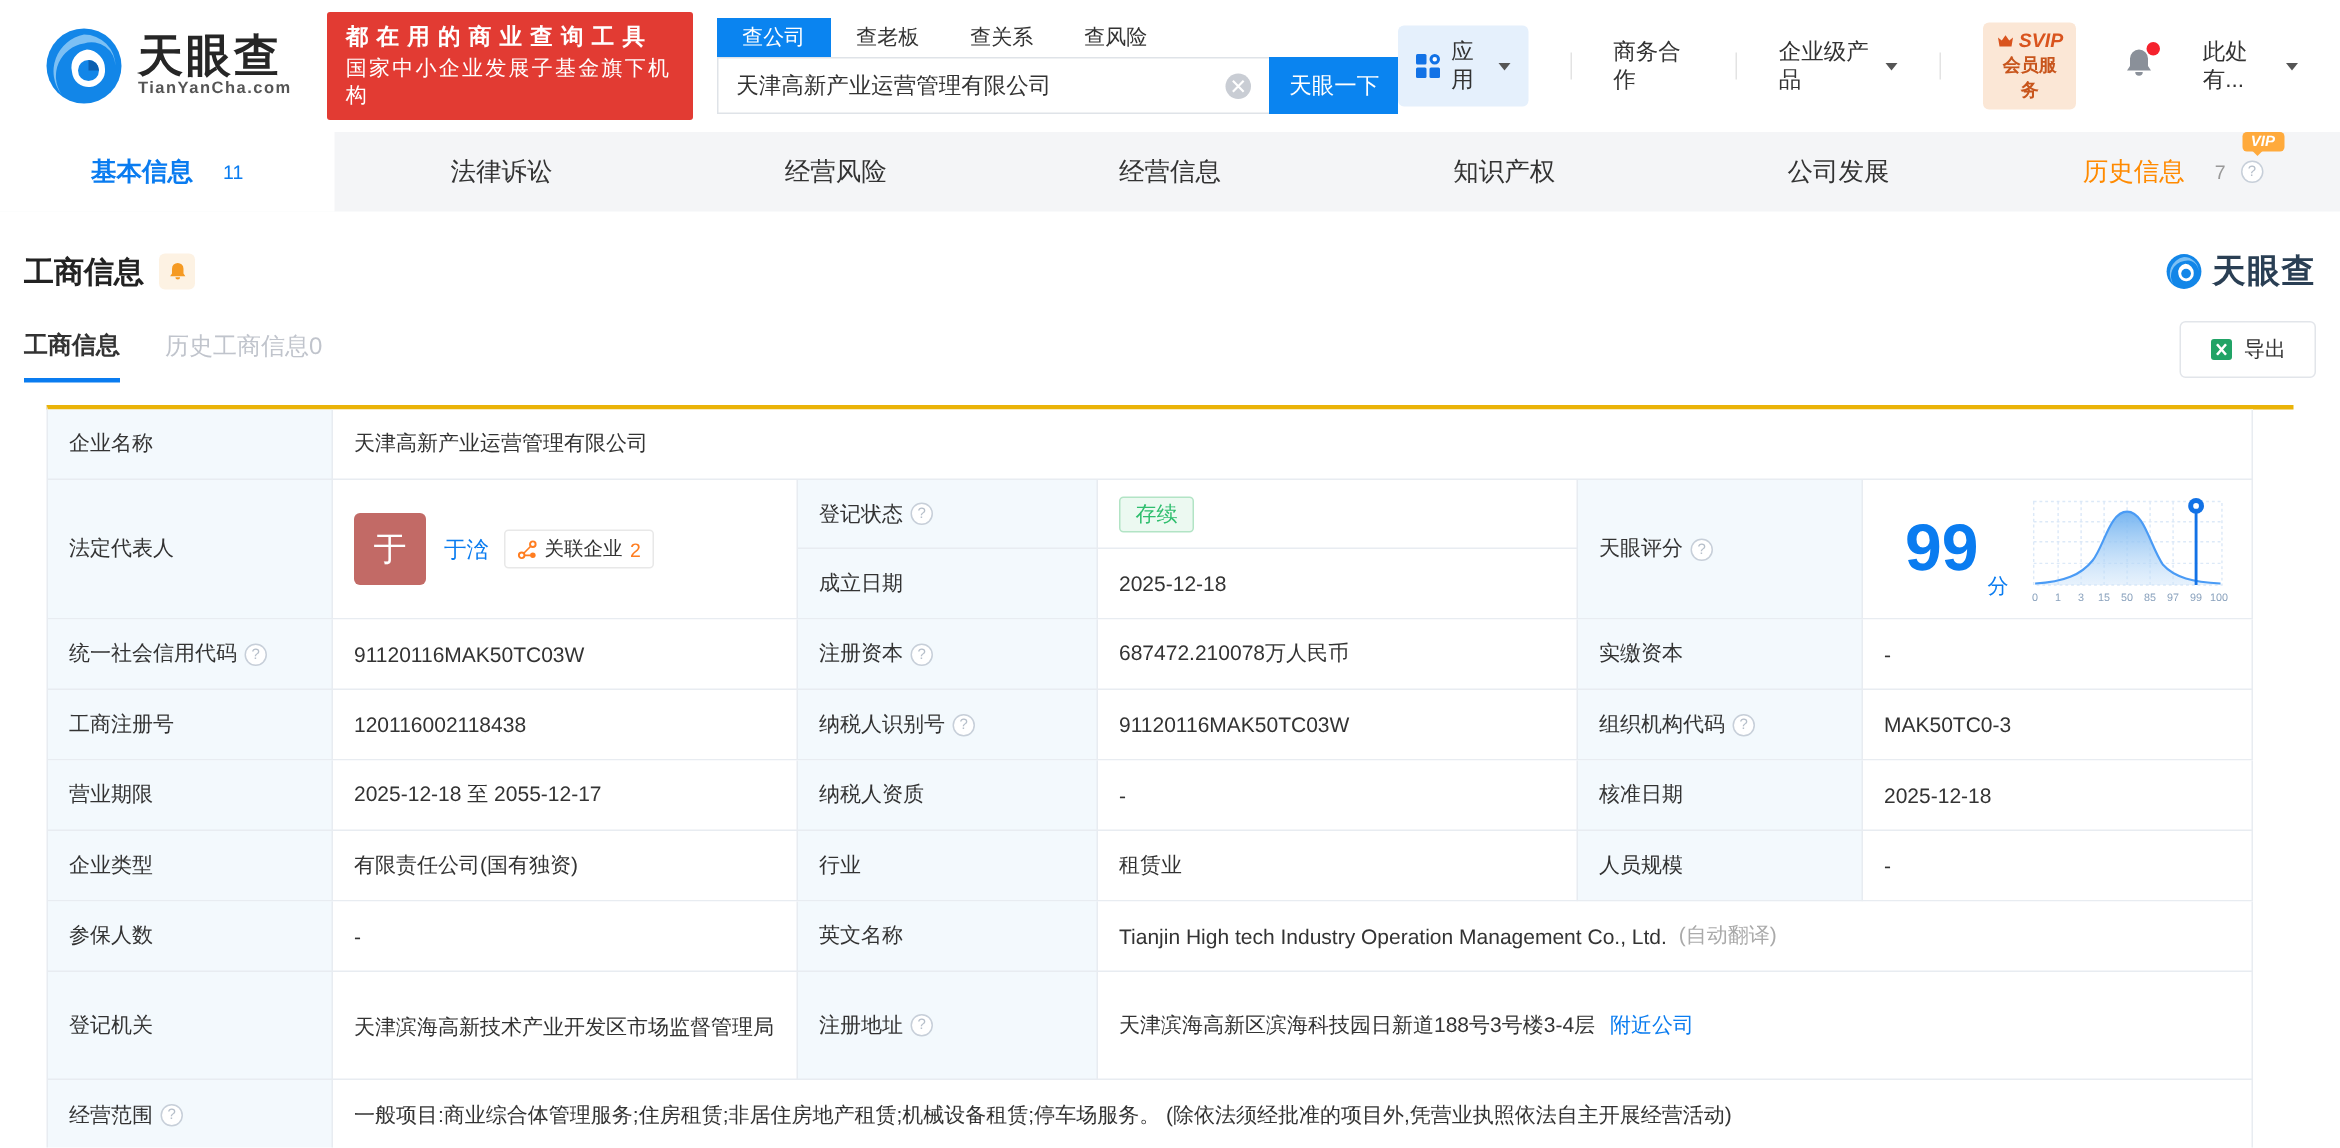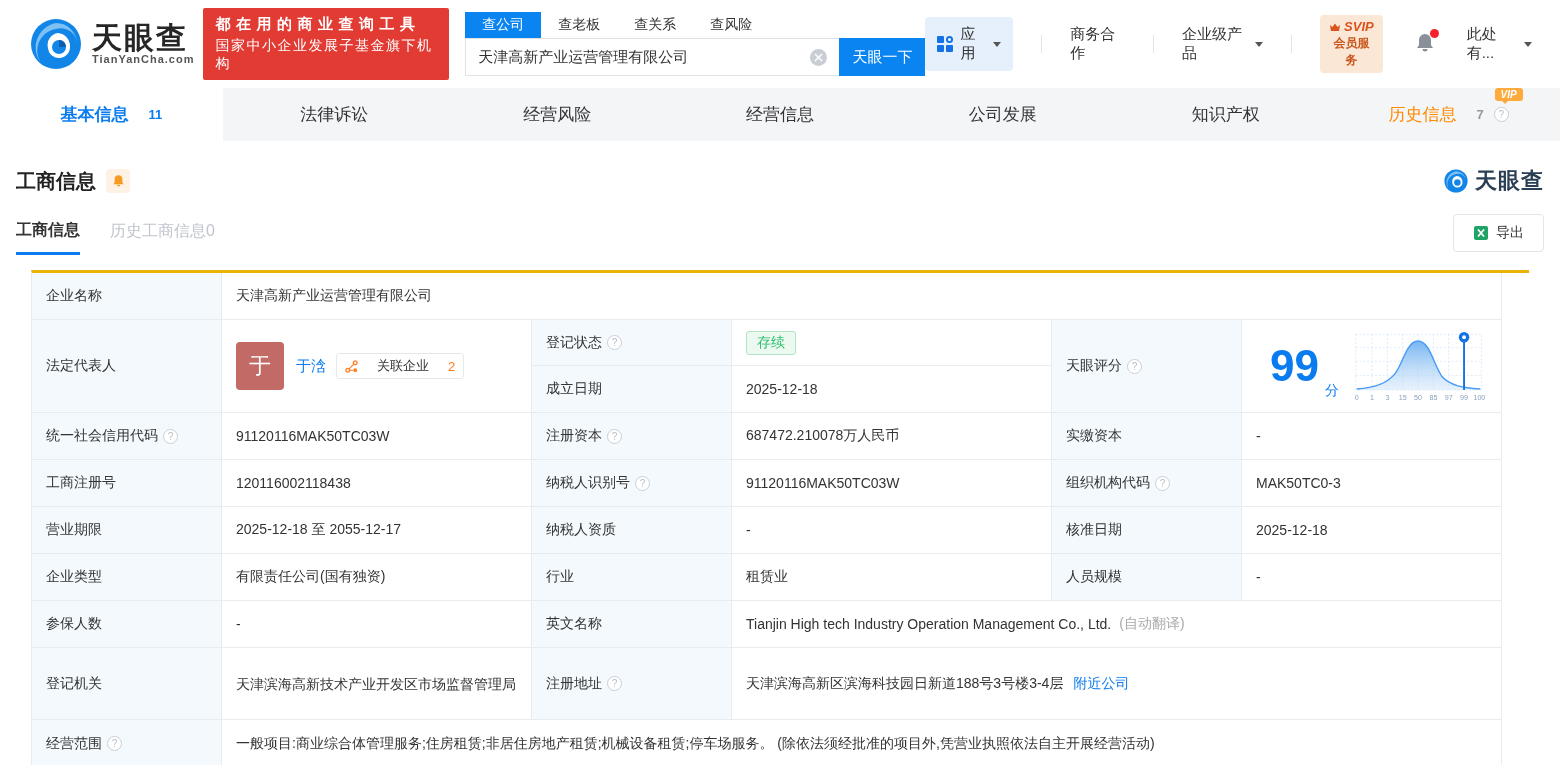--- a/index.html
+++ b/index.html
@@ -4,21 +4,21 @@
 <style>
   * { margin:0; padding:0; box-sizing:border-box; }
   html,body { width:1560px; height:765px; overflow:hidden; background:#fff;
     font-family:"Liberation Sans","DejaVu Sans",sans-serif; color:#333; }
 
   
   .topbar { height:88px; display:flex; align-items:center; padding:0 28px; background:#fff; }
   .logo { display:flex; align-items:center; gap:8px; }
   .logo-txt .cn { font-size:30px; font-weight:bold; color:#262626; letter-spacing:2px; line-height:30px;}
   .logo-txt .en { font-size:11px; color:#555; letter-spacing:1px; font-weight:bold;}
-  .slogan { margin-left:9px; background:#e23b33; color:#fff; padding:7px 12px; border-radius:2px; }
+  .slogan { margin-left:24px; background:#e23b33; color:#fff; padding:7px 12px; border-radius:2px; }
   .slogan .l1 { font-size:15px; letter-spacing:5.5px; font-weight:bold; }
   .slogan .l2 { font-size:14px; letter-spacing:1.5px; margin-top:3px; }
   .searchwrap { margin-left:16px; width:482px; }
   .stabs { display:flex; align-items:flex-end; font-size:14px; }
   .stab { padding:4px 17px; cursor:pointer; color:#333; }
   .stab.active { background:#0a84f0; color:#fff; }
   .srow { display:flex; }
   .sinput { position:relative; flex:1; }
   .sinput input { width:100%; height:38px; border:1px solid #dfe3e8; border-right:none;
      font-size:15px; padding:0 40px 0 12px; color:#333; outline:none;
@@ -40,21 +40,21 @@
   .svip .l2 { color:#c8551c; font-size:12px; font-weight:bold; margin-top:1px;}
   .bellwrap { position:relative; cursor:pointer; margin:0 4px; }
   .reddot { position:absolute; top:-3px; right:-4px; width:9px; height:9px; background:#f5222d; border-radius:50%; }
 
   
   .mtabs { height:53px; background:#f4f5f7; display:flex; }
   .mtab { flex:1; display:flex; align-items:center; justify-content:center; font-size:17px; color:#333; cursor:pointer; position:relative;}
   .mtab .inner { position:relative; display:flex; align-items:center; gap:5px;}
   .mtab.active { background:#fff; color:#0a7cf0; font-weight:bold; }
   .mtab.active .cnt { color:#0a7cf0; }
-  .cnt { font-size:13px; font-weight:bold;margin-left:15px; }
+  .cnt { font-size:13px; font-weight:normal;margin-left:15px; }
   .mtab.orange { color:#ff8a00; }
   .mtab.orange .cnt { color:#999; }
   .vipbadge { position:absolute; top:-15px; right:-14px; background:#ffaa3c; color:#fff; font-size:10px; font-weight:bold; font-style:italic;
      padding:1px 6px; border-radius:3px; }
   .vipbadge:after { content:""; position:absolute; left:6px; bottom:-3px; border-left:4px solid transparent; border-right:4px solid transparent; border-top:4px solid #ffaa3c;}
   .qmark { width:15px; height:15px; border-radius:50%; border:1px solid #c7cfd9; color:#b6bfca; font-size:10px;
      display:inline-flex; align-items:center; justify-content:center; margin-left:5px; cursor:pointer; background:#fff; flex:none;}
 
   
   .content { padding:0 16px; }
@@ -78,21 +78,21 @@
     border-top:3px solid #eab308; border-left:1px solid #e8ecf1; font-size:14px; }
   .c { border-right:1px solid #e8ecf1; border-bottom:1px solid #e8ecf1; background:#fff;
     display:flex; align-items:center; padding:4px 14px; }
   .lab { background:#f3f9fd; }
   .s3 { grid-column:span 3; } .s5 { grid-column:span 5; } .r2 { grid-row:span 2; }
   .dash { color:#333; }
   .avatar { width:48px; height:48px; background:#c26a66; color:#fff; border-radius:4px; font-size:22px;
      display:flex; align-items:center; justify-content:center; cursor:pointer; flex:none;}
   .bluelink { color:#0a7cf0; cursor:pointer; }
   .legalname { font-size:15px; margin:0 10px 0 12px; }
-  .relbadge { border:1px solid #e8e8e8; border-radius:3px; padding:3px 8px; display:flex; align-items:center; gap:19px;
+  .relbadge { border:1px solid #e8e8e8; border-radius:3px; padding:3px 8px; display:flex; align-items:center; gap:5px;
      font-size:13px; cursor:pointer; background:#fff;}
   .relbadge .n { color:#ff7d20; }
   .badge-green { background:#ecf9f1; border:1px solid #b2e4c5; color:#2fbe6e; border-radius:3px; padding:2px 10px; font-size:14px;}
   .scorecell { gap:12px; padding-left:28px; }
   .scorenum { font-size:44px; font-weight:bold; color:#0a7cf0; line-height:44px;}
   .scoreunit { font-size:14px; color:#0a7cf0; align-self:flex-end; margin:0 0 8px -6px;}
   .graynote { color:#aaa; margin-left:8px; }
   .wrapcell { line-height:22px; display:block; padding-top:12px; }
 </style>
 </head>
@@ -199,26 +199,26 @@
         <span>经营风险</span>
       </span>
   </div>
   <div class="mtab">
     <span class="inner">
         <span>经营信息</span>
       </span>
   </div>
   <div class="mtab">
     <span class="inner">
+        <span>知识产权</span>
+      </span>
+  </div>
+  <div class="mtab">
+    <span class="inner">
         <span>公司发展</span>
-      </span>
-  </div>
-  <div class="mtab">
-    <span class="inner">
-        <span>知识产权</span>
       </span>
   </div>
   <div class="mtab orange">
     <span class="inner">
       <span>历史信息</span>
       <span class="cnt">7</span>
       <span class="qmark">?</span>
       <span class="vipbadge">VIP</span>
     </span>
   </div>

